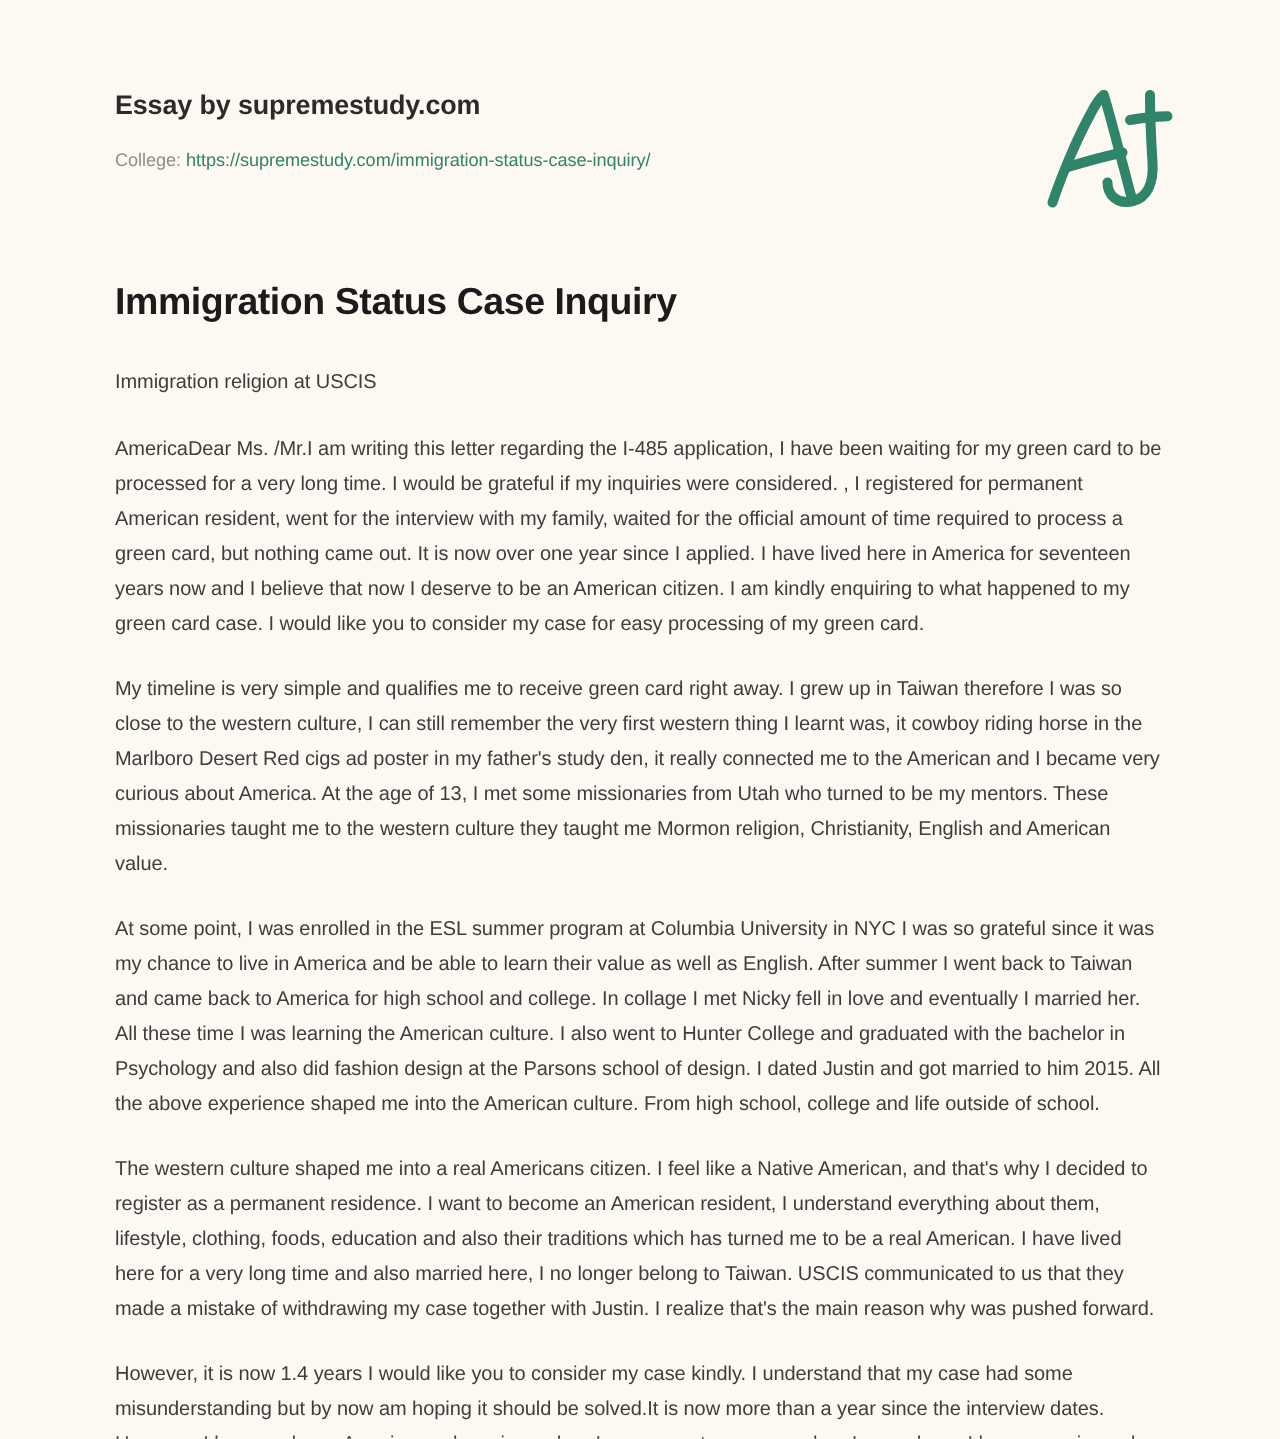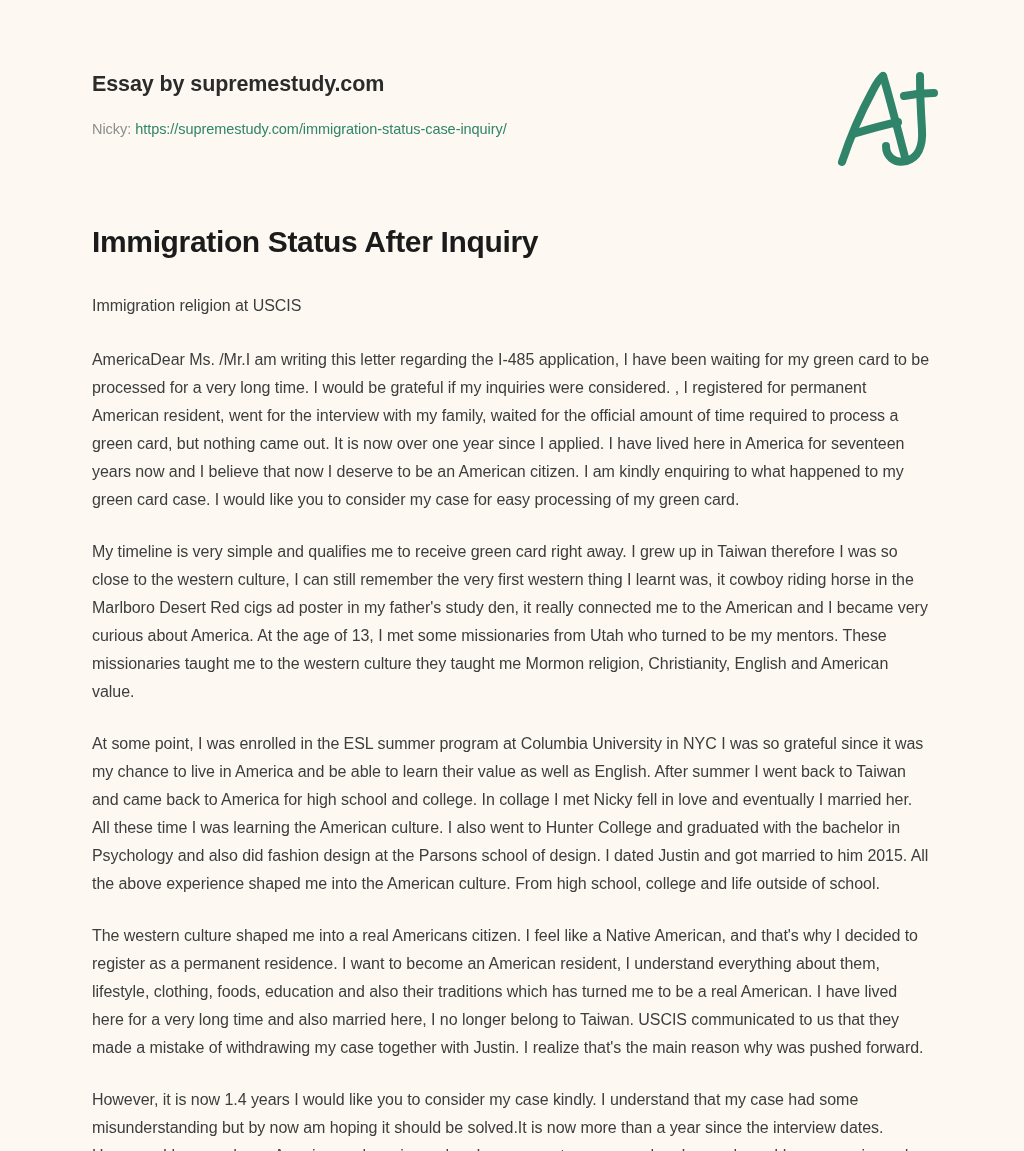--- a/index.html
+++ b/index.html
@@ -108,42 +108,42 @@
 </style>
 </head>
 <body>
 
 <div class="page">
 
   <div class="header">
     <div class="brand-line">Essay by supremestudy.com</div>
 
     <div class="source-line">
-      <span class="source-label">Nicky:</span>
+      <span class="source-label">College:</span>
       <a class="source-url" href="#">https://supremestudy.com/immigration-status-case-inquiry/</a>
     </div>
 
     <div class="logo">
       <svg viewBox="0 0 120 112" xmlns="http://www.w3.org/2000/svg" fill="none" stroke="#2f8469" stroke-linecap="round" stroke-linejoin="round">
 
         <path d="M12 100 C 18 82, 30 52, 42 30 C 46 22, 50 16, 53 14" stroke-width="8"></path>
 
         <path d="M53 14 C 57 26, 64 54, 70 76 C 73 88, 75 95, 76 99" stroke-width="8"></path>
 
         <path d="M23 72 C 36 68, 54 63, 68 60" stroke-width="8"></path>
 
         <path d="M74 34 C 84 32, 95 31, 104 31" stroke-width="8"></path>
 
         <path d="M90 14 C 90 30, 91 52, 92 68 C 93 84, 88 96, 76 99 C 64 102, 56 94, 56 84" stroke-width="8"></path>
       </svg>
     </div>
   </div>
 
   <div class="article">
-    <h1 class="article-title">Immigration Status After Inquiry</h1>
+    <h1 class="article-title">Immigration Status Case Inquiry</h1>
 
     <div class="article-body">
       <p class="lead-line">Immigration religion at USCIS</p>
       <p>AmericaDear Ms. /Mr.I am writing this letter regarding the I-485 application, I have been waiting for my green card to be processed for a very long time. I would be grateful if my inquiries were considered. , I registered for permanent American resident, went for the interview with my family, waited for the official amount of time required to process a green card, but nothing came out. It is now over one year since I applied. I have lived here in America for seventeen years now and I believe that now I deserve to be an American citizen. I am kindly enquiring to what happened to my green card case. I would like you to consider my case for easy processing of my green card.</p>
       <p>My timeline is very simple and qualifies me to receive green card right away. I grew up in Taiwan therefore I was so close to the western culture, I can still remember the very first western thing I learnt was, it cowboy riding horse in the Marlboro Desert Red cigs ad poster in my father's study den, it really connected me to the American and I became very curious about America. At the age of 13, I met some missionaries from Utah who turned to be my mentors. These missionaries taught me to the western culture  they taught me Mormon religion, Christianity, English and American value.</p>
       <p>At some point, I was enrolled in the ESL summer program at Columbia University in NYC  I was so grateful since it was my chance to live in America and be able to learn their value as well as English. After summer I went back to Taiwan and came back to America for high school and college. In collage I met Nicky fell in love and eventually I married her. All these time I was learning the American culture. I also went to Hunter College and graduated with the bachelor in Psychology and also did fashion design at the Parsons school of design. I dated Justin and got married to him 2015. All the above experience shaped me into the American culture. From high school, college and life outside of school.</p>
       <p>The western culture shaped me into a real Americans citizen. I feel like a Native American, and that's why I decided to register as a permanent residence. I want to become an American resident, I understand everything about them, lifestyle, clothing, foods, education and also their traditions which has turned me to be a real American. I have lived here for a very long time and also married here, I no longer belong to Taiwan. USCIS communicated to us that they made a mistake of withdrawing my case together with Justin. I realize that's the main reason why was pushed forward.</p>
       <p>However, it is now 1.4 years  I would like you to consider my case kindly. I understand that my case had some misunderstanding but by now am hoping it should be solved.It is now more than a year since the interview dates. However, I have and own American value, since when I was seventeen years when I came here, I have experienced a lot. I am more American than most Nati</p>
     </div>
   </div>

